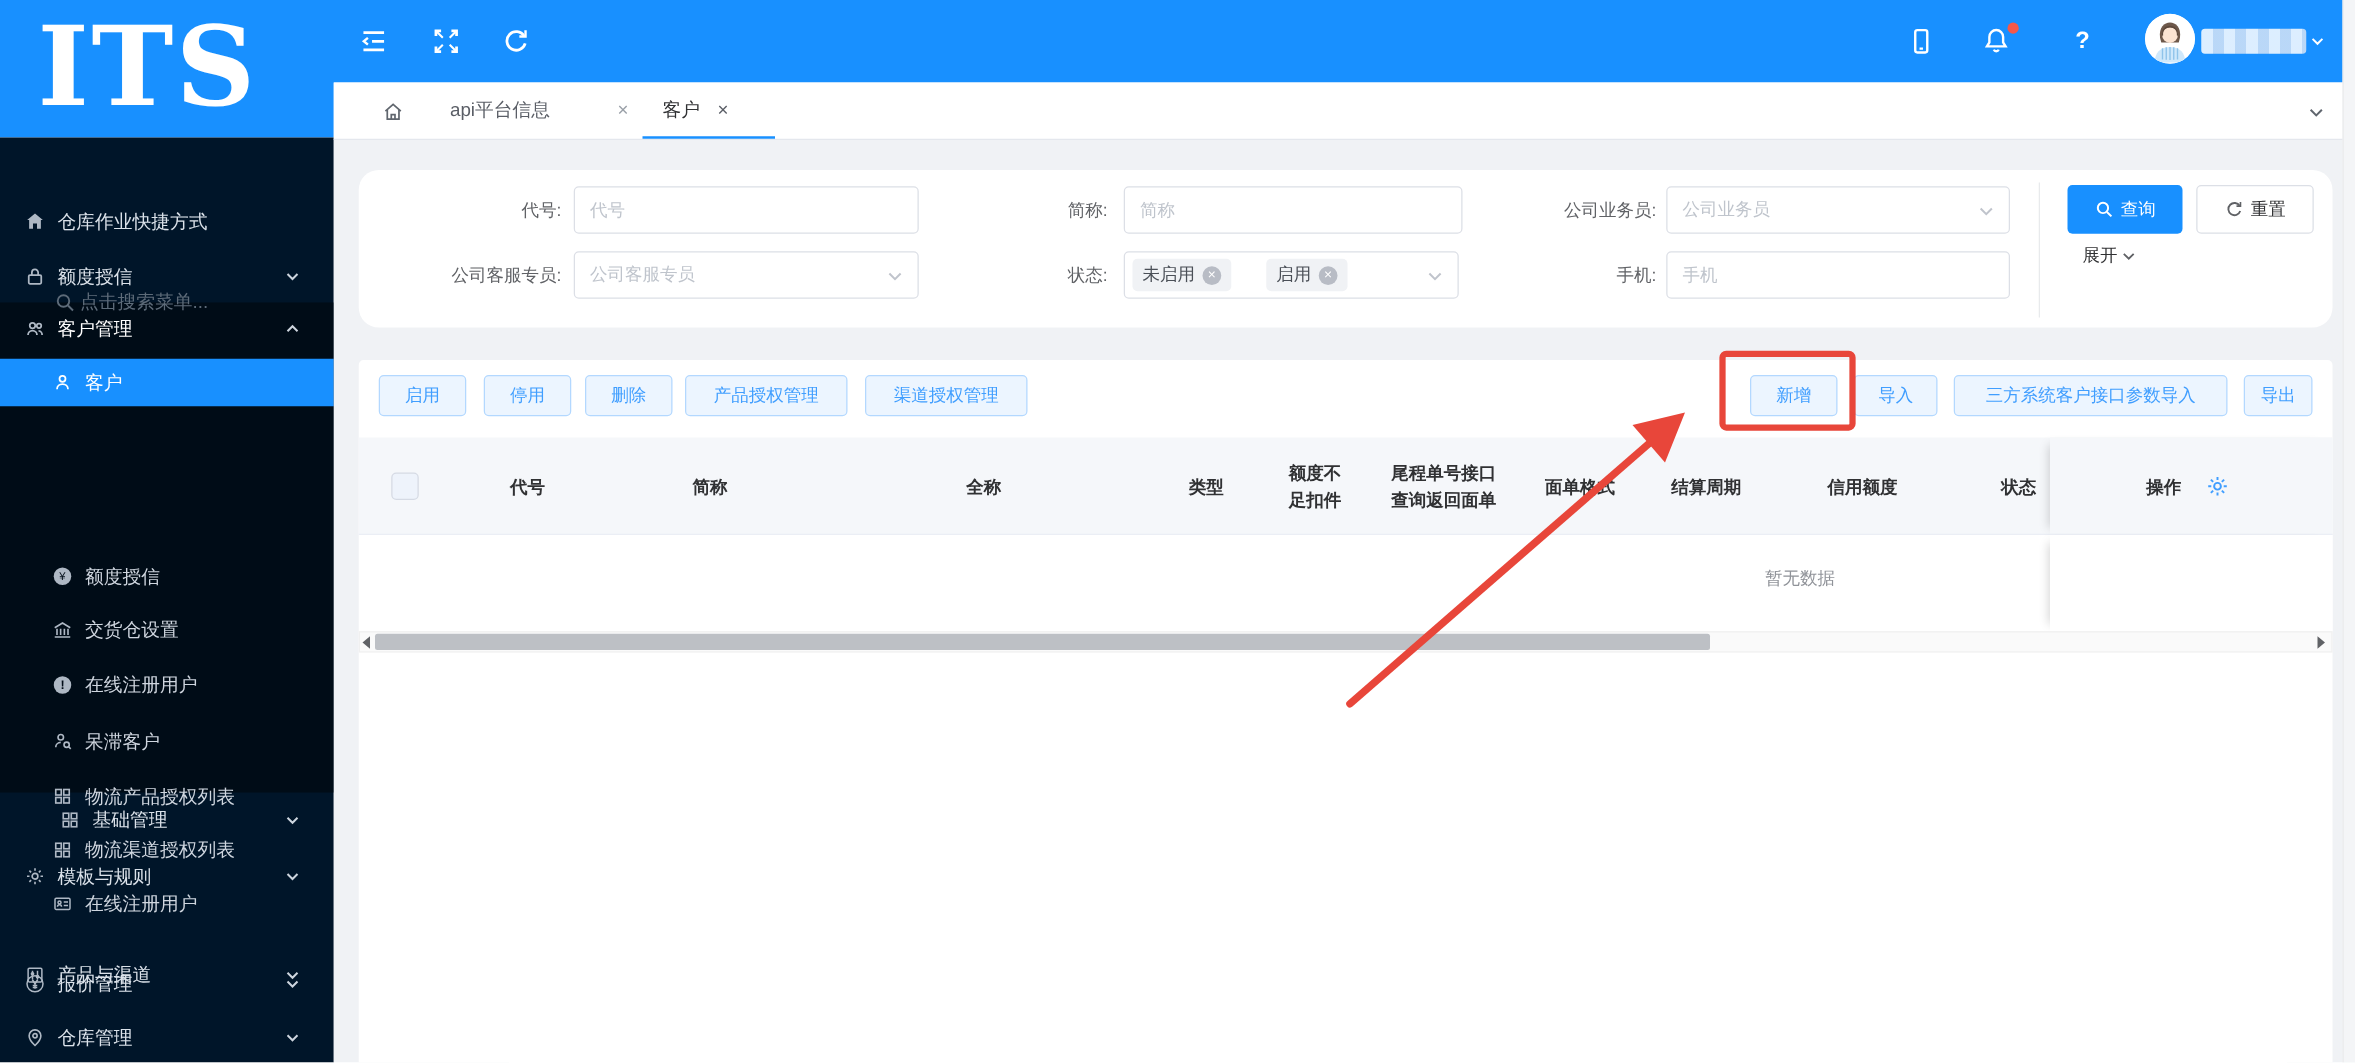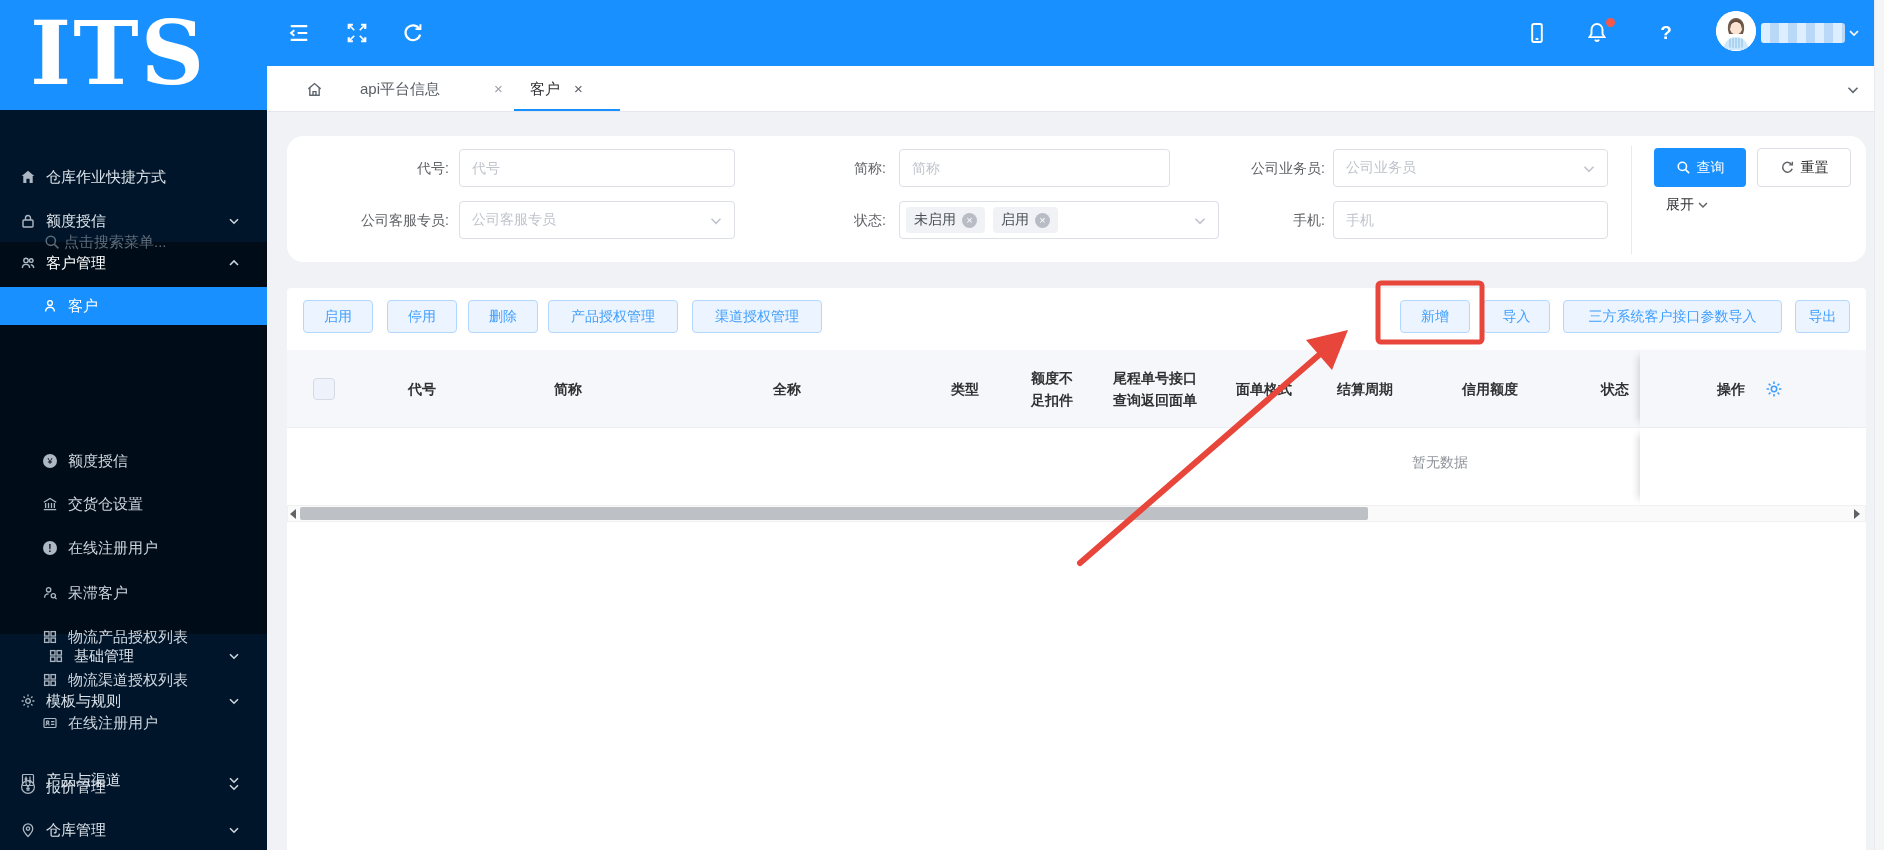--- a/index.html
+++ b/index.html
@@ -403,21 +403,21 @@
     <div class="abs selbox" style="left:172px;top:65px;width:276px;">
       <span class="ph">公司客服专员</span>
       <span class="selchev">
           <svg viewBox="0 0 16 16" fill="none" stroke="currentColor" stroke-width="1.6">
             <path d="M3.5 5.8 8 10.3l4.5-4.5"></path>
           </svg>
         </span>
     </div>
 
     <span class="abs flabel" style="left:480px;top:65px;width:119px;">状态:</span>
-    <div class="abs selbox" style="left:612px;top:65px;width:320px;padding:16px 6px;">
+    <div class="abs selbox" style="left:612px;top:65px;width:268px;padding:16px 6px;gap:20px;">
       <span class="tag">
         <span>未启用</span>
         <span class="tagx">×</span>
       </span>
       <span class="tag">
         <span>启用</span>
         <span class="tagx">×</span>
       </span>
       <span class="selchev">
           <svg viewBox="0 0 16 16" fill="none" stroke="currentColor" stroke-width="1.6">

